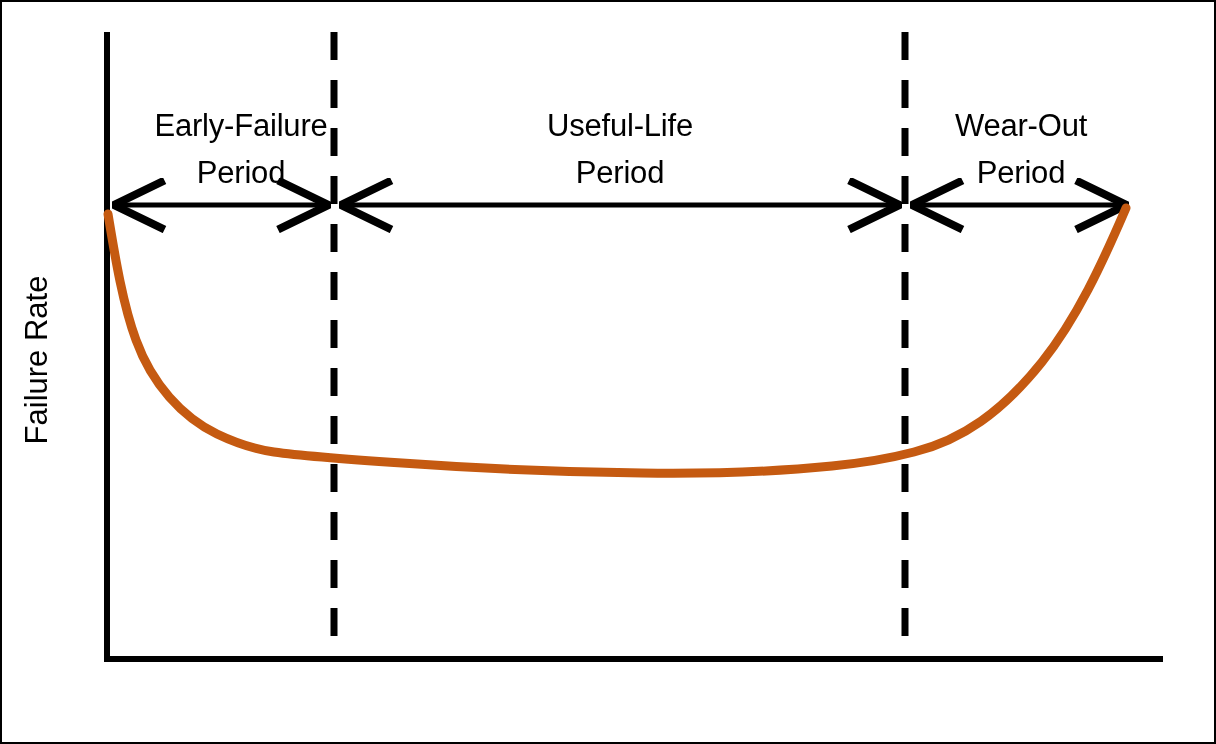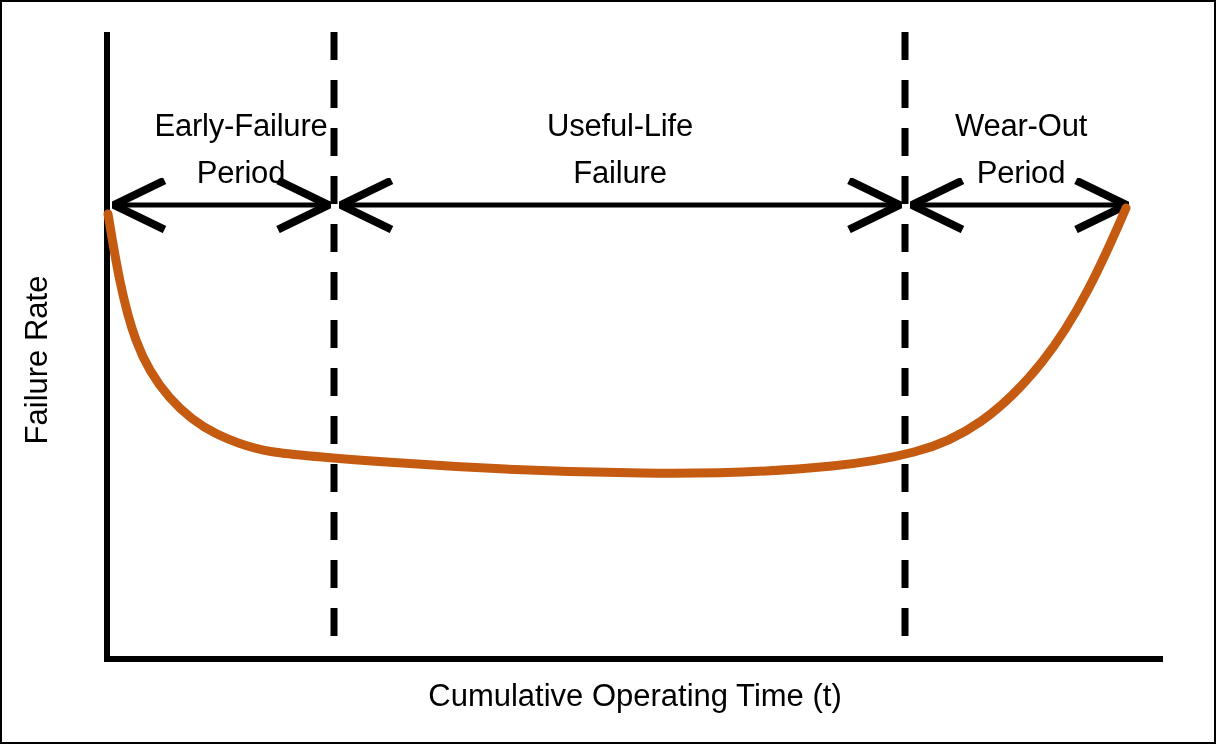--- a/index.html
+++ b/index.html
@@ -105,22 +105,21 @@
              C 710,472 780,469 830,464
              C 870,460 893,455 912,450
              C 960,438 1000,410 1040,360
              C 1075,316 1100,262 1124,206" fill="none" stroke="#C55A11" stroke-width="9" stroke-linecap="round" stroke-linejoin="round"></path>
   </svg>
 
   <div class="phase-label" id="label-early">Early-Failure
 Period</div>
 
   <div class="phase-label" id="label-useful">Useful-Life
-Failure</div>
+Period</div>
 
   <div class="phase-label" id="label-wear">Wear-Out
 Period</div>
 
   <div id="y-axis-label">Failure Rate</div>
 
-  <div id="x-axis-label">Cumulative Operating Time (t)</div>
 
 </div>
 
 </body></html>

